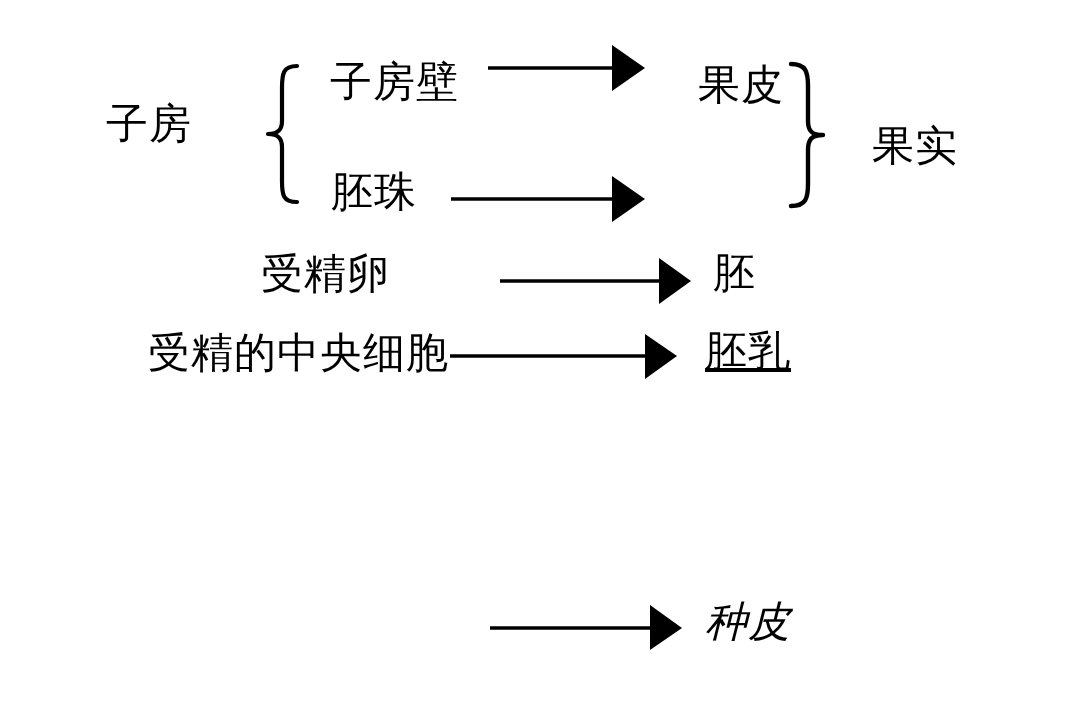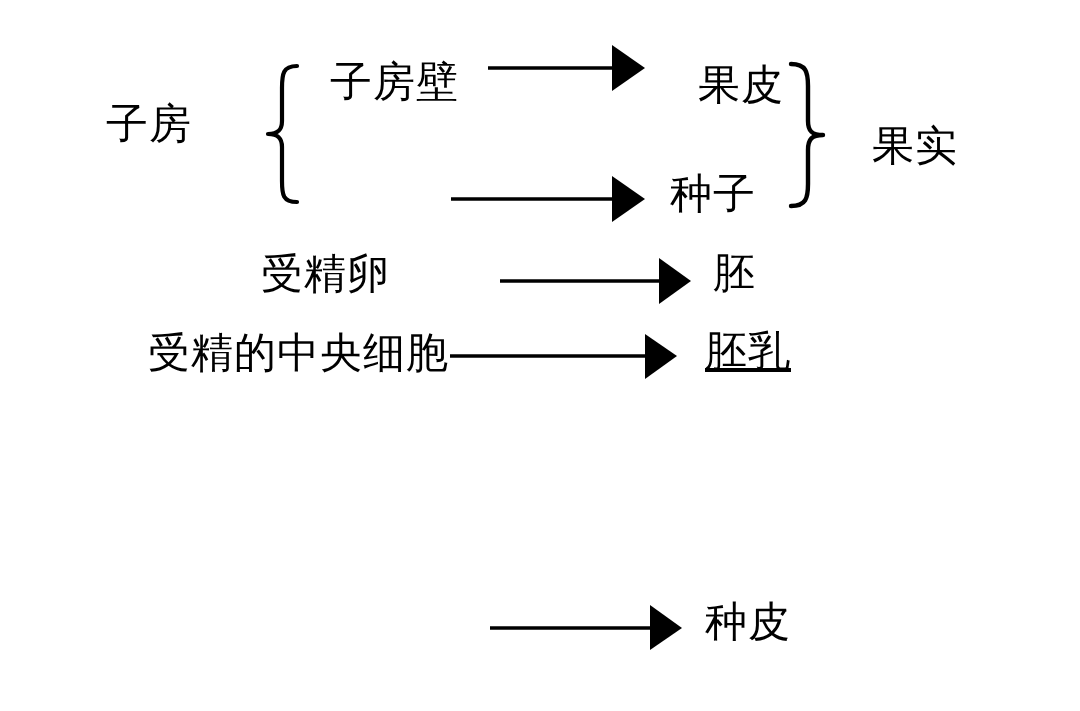--- a/index.html
+++ b/index.html
@@ -35,21 +35,21 @@
   .lbl-ovary-wall          { left: 330px; top: 59px;  }
   .lbl-pericarp            { left: 698px; top: 62px;  }
   .lbl-ovule               { left: 331px; top: 169px; }
   .lbl-seed                { left: 670px; top: 171px; }
   .lbl-fruit               { left: 872px; top: 123px; }
   .lbl-fertilized-egg      { left: 261px; top: 251px; text-align: center; }
   .lbl-embryo              { left: 713px; top: 250px; }
   .lbl-fert-central-cell   { left: 148px; top: 330px; }
   .lbl-endosperm           { left: 705px; top: 328px; text-decoration: underline; }
   .lbl-integument          { left: 363px; top: 608px; }
-  .lbl-seed-coat           { left: 705px; top: 599px; }
+  .lbl-seed-coat           { left: 705px; top: 599px; font-style: italic; }
 </style>
 </head>
 <body>
 
 <div class="canvas">
 
   <svg class="shapes" viewBox="0 0 1080 711" xmlns="http://www.w3.org/2000/svg">
 
     <g>
       <path d="M 297 66
@@ -93,21 +93,21 @@
 
     <g>
       <line x1="490" y1="628" x2="651" y2="628" stroke="#000000" stroke-width="3.4"></line>
       <polygon points="650,605 650,650 682,628" fill="#000000"></polygon>
     </g>
   </svg>
 
   <div class="lbl lbl-ovary">子房</div>
   <div class="lbl lbl-ovary-wall">子房壁</div>
   <div class="lbl lbl-pericarp">果皮</div>
-  <div class="lbl lbl-seed">种子</div>
+  <div class="lbl lbl-ovule">胚珠</div>
   <div class="lbl lbl-fruit">果实</div>
   <div class="lbl lbl-fertilized-egg">受精卵</div>
   <div class="lbl lbl-embryo">胚</div>
   <div class="lbl lbl-fert-central-cell">受精的中央细胞</div>
   <div class="lbl lbl-endosperm">胚乳</div>
   <div class="lbl lbl-seed-coat">种皮</div>
 
 </div>
 
 </body></html>

